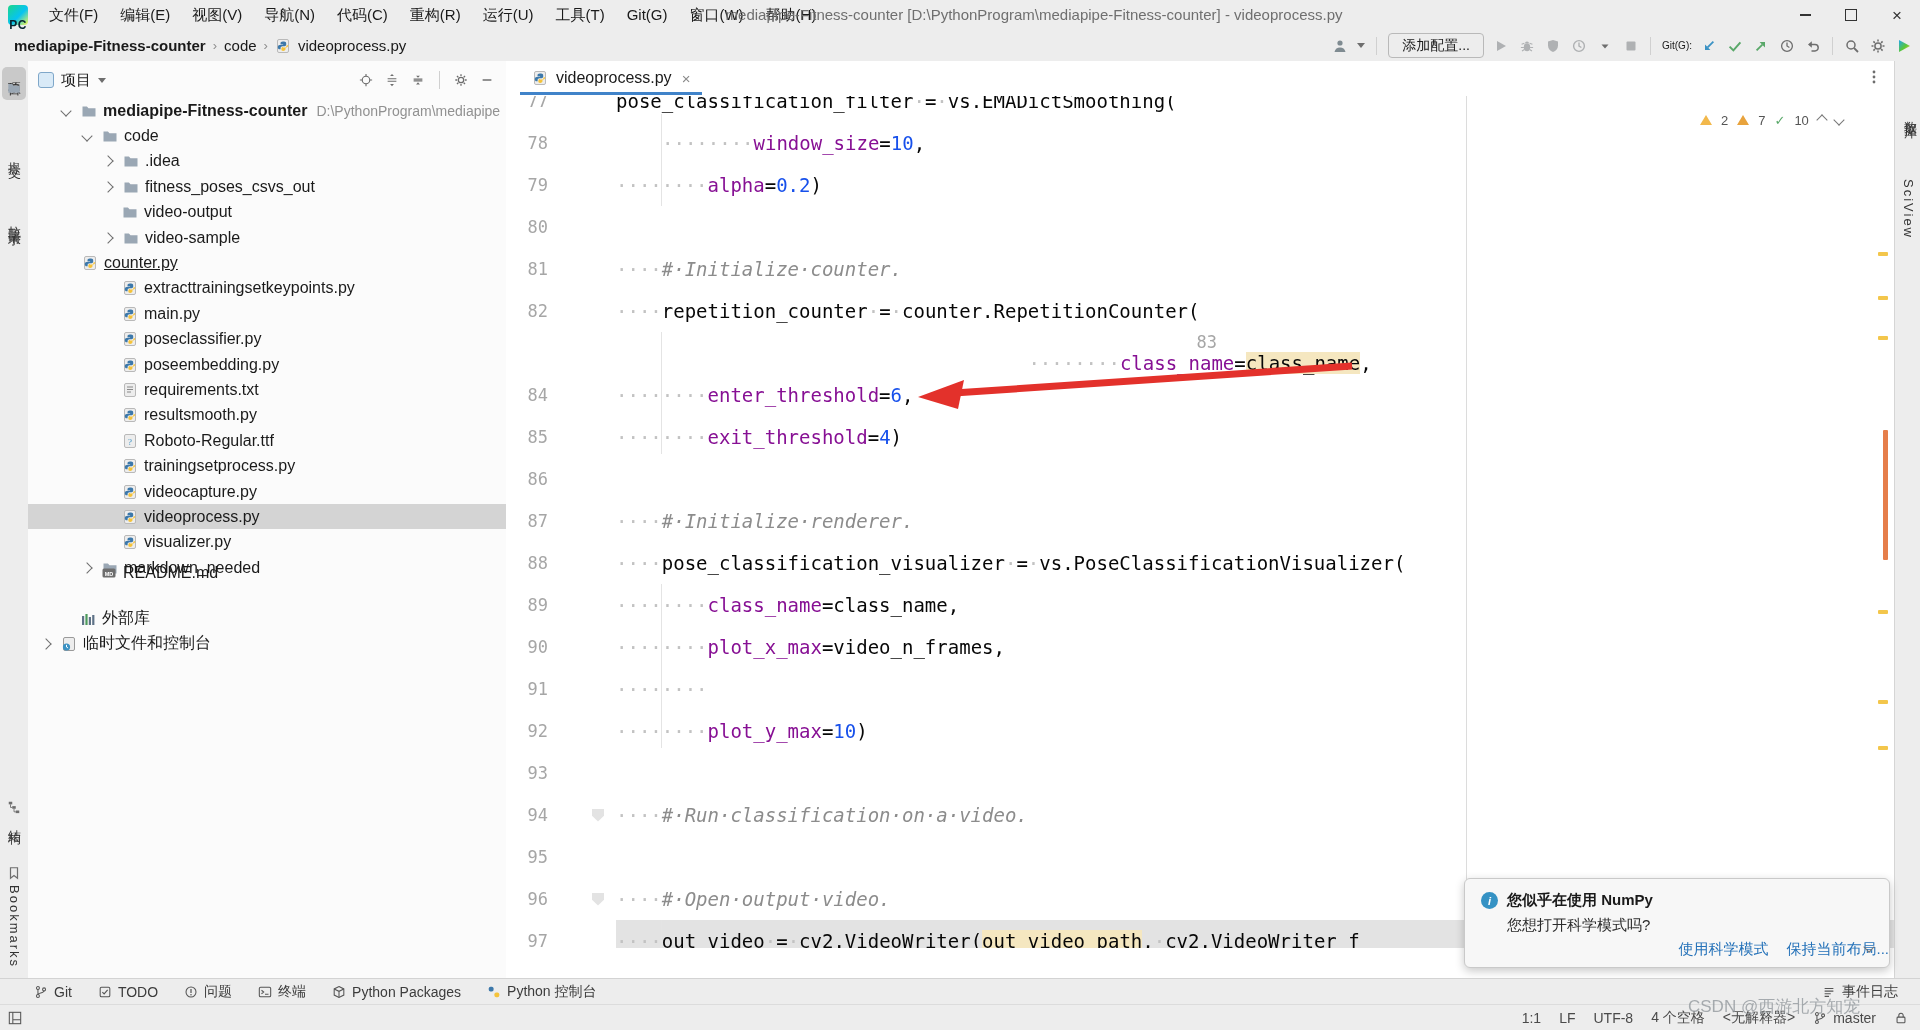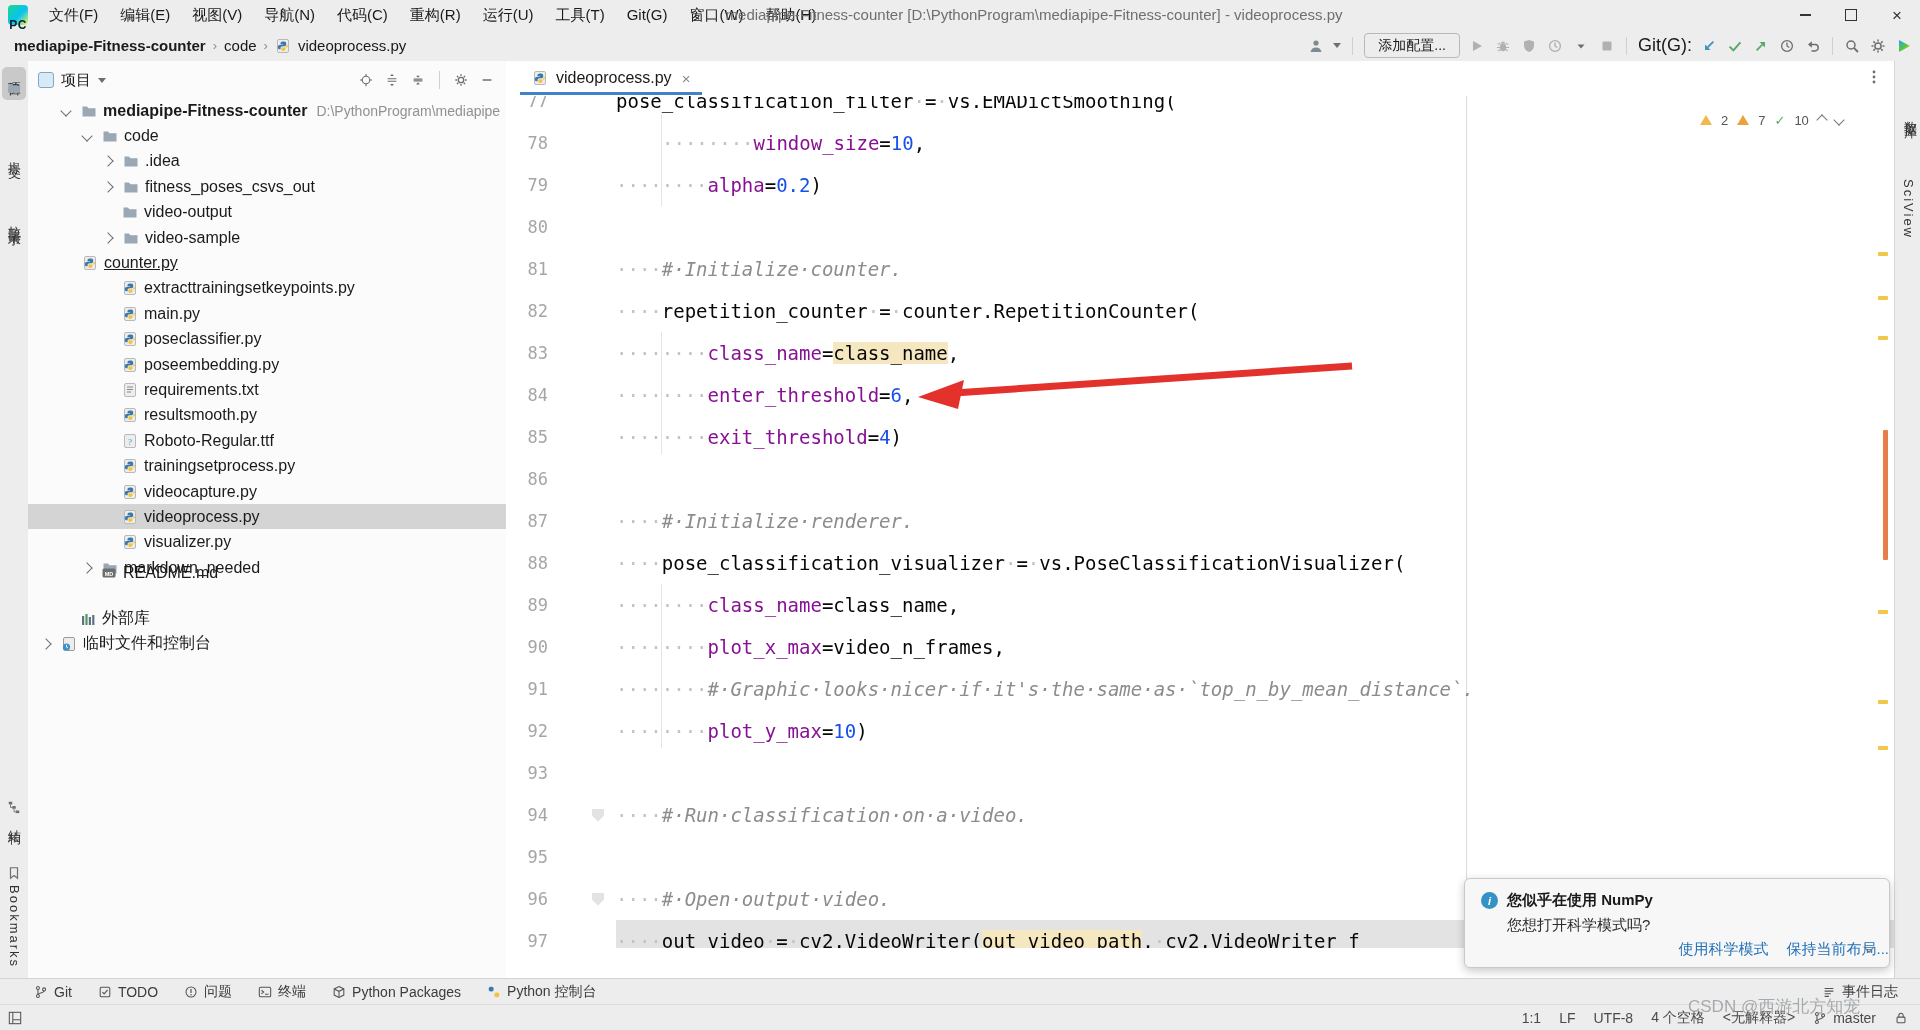--- a/index.html
+++ b/index.html
@@ -29,21 +29,21 @@
 
   
   #toolbar{left:0;top:30px;width:1920px;height:31px;background:#EDEDED;border-bottom:1px solid #D5D5D5;
            display:flex;align-items:center;}
   #breadcrumb{display:flex;align-items:center;margin-left:14px;font-size:15px;gap:7px;}
   .crumb-sep{color:#8F8F8F;font-size:13px;}
   #toolbar-right{position:absolute;right:8px;top:0;height:31px;display:flex;align-items:center;gap:9px;}
   .tsep{width:1px;height:18px;background:#D0D0D0;margin:0 2px;}
   #add-config{border:1px solid #B9B9B9;border-radius:4px;background:transparent;height:23px;
               padding:0 13px;font-size:14px;color:#1A1A1A;display:flex;align-items:center;}
-  #git-label{font-size:18px;}
+  #git-label{font-size:10px;}
 
   
   #left-stripe{left:0;top:61px;width:28px;height:917px;background:#EDEDED;border-right:1px solid #D5D5D5;}
   .stripe-tab{position:absolute;left:2px;width:24px;display:flex;flex-direction:column;align-items:center;
               gap:5px;padding:5px 0;border-radius:5px;}
   .stripe-tab.active{background:#C9C9C9;}
   .vtext{writing-mode:vertical-rl;text-orientation:mixed;font-size:13px;color:#333;letter-spacing:2px;}
 
   
   #right-stripe{left:1894px;top:61px;width:26px;height:917px;background:#EDEDED;border-left:1px solid #D5D5D5;}
@@ -647,21 +647,21 @@
         <div class="line" style="top: 152px;">
           <span class="lnum">81</span>
           <span class="lfold"></span>
           <span class="lcode"><span class="tk-w">····</span><span class="tk-c">#·Initialize·counter.</span></span>
         </div>
         <div class="line" style="top: 194px;">
           <span class="lnum">82</span>
           <span class="lfold"></span>
           <span class="lcode"><span class="tk-w">····</span><span class="tk-p">repetition_counter</span><span class="tk-w">·</span><span class="tk-p">=</span><span class="tk-w">·</span><span class="tk-p">counter.RepetitionCounter(</span></span>
         </div>
-        <div class="line" style="top: 236px;">
+        <div class="line" style="top: 236px; flex-direction: column;">
           <span class="lnum">83</span>
           <span class="lfold"></span>
           <span class="lcode"><span class="tk-w">········</span><span class="tk-a">class_name</span><span class="tk-p">=</span><span class="tk-h">class_name</span><span class="tk-p">,</span></span>
         </div>
         <div class="line" style="top: 278px;">
           <span class="lnum">84</span>
           <span class="lfold"></span>
           <span class="lcode"><span class="tk-w">········</span><span class="tk-a">enter_threshold</span><span class="tk-p">=</span><span class="tk-n">6</span><span class="tk-p">,</span></span>
         </div>
         <div class="line" style="top: 320px;">
@@ -690,21 +690,21 @@
           <span class="lcode"><span class="tk-w">········</span><span class="tk-a">class_name</span><span class="tk-p">=</span><span class="tk-p">class_name</span><span class="tk-p">,</span></span>
         </div>
         <div class="line" style="top: 530px;">
           <span class="lnum">90</span>
           <span class="lfold"></span>
           <span class="lcode"><span class="tk-w">········</span><span class="tk-a">plot_x_max</span><span class="tk-p">=</span><span class="tk-p">video_n_frames</span><span class="tk-p">,</span></span>
         </div>
         <div class="line" style="top: 572px;">
           <span class="lnum">91</span>
           <span class="lfold"></span>
-          <span class="lcode"><span class="tk-w">········</span><span class="tk-c">#·Graphic·looks·nicer·if·it's·the·same·as·`top_n_by_mean_distance`.</span></span>
+          <span class="lcode"><span class="tk-w">········</span></span>
         </div>
         <div class="line" style="top: 614px;">
           <span class="lnum">92</span>
           <span class="lfold"></span>
           <span class="lcode"><span class="tk-w">········</span><span class="tk-a">plot_y_max</span><span class="tk-p">=</span><span class="tk-n">10</span><span class="tk-p">)</span></span>
         </div>
         <div class="line" style="top: 656px;">
           <span class="lnum">93</span>
           <span class="lfold"></span>
           <span class="lcode"></span>

